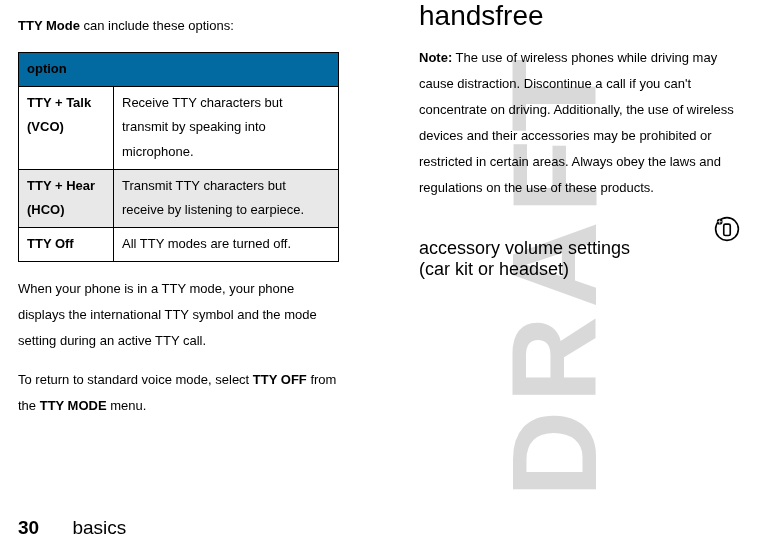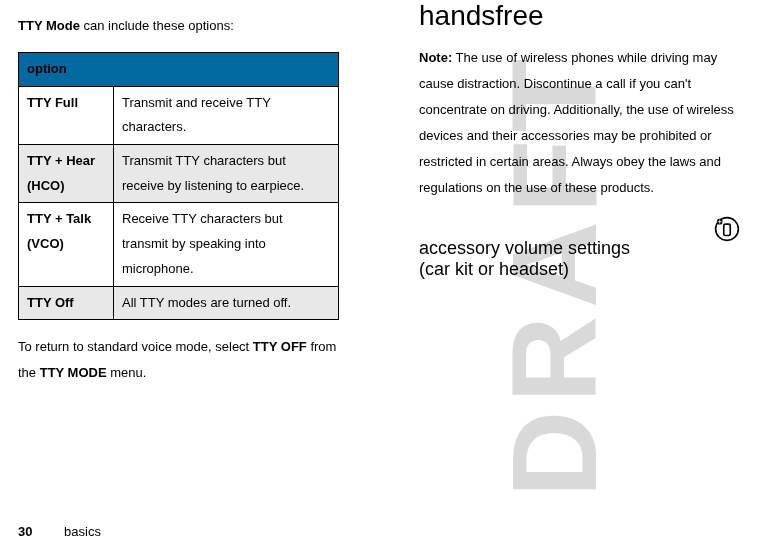--- a/index.html
+++ b/index.html
@@ -61,21 +61,21 @@
     th { background: #0369a1; font-weight: bold; }
     tbody tr:nth-child(even) td { background: rgba(210,210,210,0.5); }
     tbody tr:nth-child(odd) td { background: #fff; }
     td.label { width: 78px; }
     h1 { font-size: 28px; margin: 0 0 10px 0; font-weight: normal; }
     h2 { font-size: 18px; margin: 24px 0 6px 0; font-weight: normal; }
     .footer {
       position: absolute;
       bottom: 8px;
       left: 18px;
-      font-size: 13px;
+      font-size: 19px;
       z-index: 1;
     }
     .footer .pagenum { font-weight: bold; margin-right: 28px; }
     .footer .section { }
     .icon {
       float: right;
       margin-top: 2px;
     }
     .icon svg { width: 26px; height: 26px; }
     .h2wrap { overflow: hidden; }
@@ -93,38 +93,35 @@
     </p>
 
     <table>
       <thead>
         <tr>
             <th colspan="2">option</th>
           </tr>
       </thead>
       <tbody>
         <tr>
-          <td class="label condensed">TTY Full</td>
-          <td>Transmit and receive TTY characters.</td>
+          <td class="label condensed">TTY + Talk (VCO)</td>
+          <td>Receive TTY characters but transmit by speaking into microphone.</td>
         </tr>
         <tr>
           <td class="label condensed">TTY + Hear (HCO)</td>
           <td>Transmit TTY characters but receive by listening to earpiece.</td>
-        </tr>
-        <tr>
-          <td class="label condensed">TTY + Talk (VCO)</td>
-          <td>Receive TTY characters but transmit by speaking into microphone.</td>
         </tr>
         <tr>
           <td class="label condensed">TTY Off</td>
           <td>All TTY modes are turned off.</td>
         </tr>
       </tbody>
     </table>
 
+    <p class="line">When your phone is in a TTY mode, your phone displays the international TTY symbol and the mode setting during an active TTY call.</p>
 
 
     <p class="line">
       <span>To return to standard voice mode, select </span><span class="condensed">TTY OFF</span><span> from the </span><span class="condensed">TTY MODE</span><span> menu.</span>
     </p>
   </div>
 
   <div class="column right">
     <h1>handsfree</h1>
 

